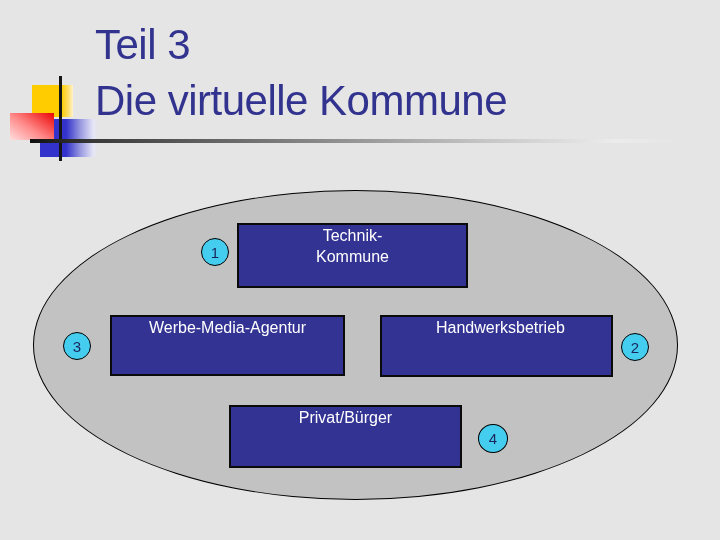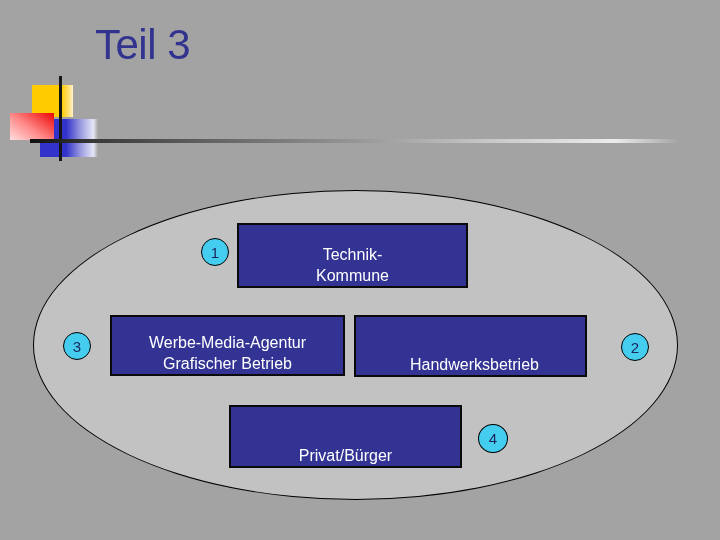--- a/index.html
+++ b/index.html
@@ -1,20 +1,20 @@
 <!DOCTYPE html>
 <html style="--c-title_text: #31338E; --c-box_fill: #333394; --c-box_text: #FFFFFF; --c-ellipse_fill: #C2C2C2; --c-badge_fill: #45CDEF; --c-badge_text: #1A255C; --c-accent_yellow: #FFCC00; --c-accent_red: #EE1111; --c-accent_blue: #3333CC;"><head>
 <meta charset="utf-8">
 <style>
   html, body { margin: 0; padding: 0; background: #ffffff; }
   .slide {
     position: relative;
     width: 720px;
     height: 540px;
-    background: #a3a3a3;
+    background: #e5e5e5;
     overflow: hidden;
     font-family: "Liberation Sans", sans-serif;
   }
 
   
   .title {
     position: absolute;
     left: 95px;
     top: 17px;
     font-size: 42px;
@@ -75,25 +75,25 @@
     box-sizing: border-box;
     background: var(--c-box_fill, #333394);
     border: 2px solid #0a0a0a;
     color: var(--c-box_text, #FFFFFF);
     font-size: 16px;
     line-height: 21px;
     text-align: center;
     display: flex;
     flex-direction: column;
     align-items: center;
-    justify-content: flex-end;
+    justify-content: flex-start;
   }
   .node-technik  { left: 237px; top: 223px; width: 231px; height: 65px; }
   .node-werbe    { left: 110px; top: 315px; width: 235px; height: 61px; }
-  .node-handwerk { left: 354px; top: 315px; width: 233px; height: 62px; padding-left: 8px; }
+  .node-handwerk { left: 380px; top: 315px; width: 233px; height: 62px; padding-left: 8px; }
   .node-privat   { left: 229px; top: 405px; width: 233px; height: 63px; }
 
   .badge {
     position: absolute;
     width: 28px; height: 28px;
     box-sizing: border-box;
     background: var(--c-badge_fill, #45CDEF);
     border: 1.5px solid #000;
     border-radius: 50%;
     display: flex;
@@ -113,32 +113,32 @@
 <div class="slide">
 
   <div class="sq sq-yellow"></div>
   <div class="sq sq-blue"></div>
   <div class="sq sq-red"></div>
   <div class="vline"></div>
   <div class="hrule"></div>
 
   <div class="title">
     <div>Teil 3</div>
+    <div>Die virtuelle Kommune</div>
   </div>
 
   <div class="ellipse"></div>
 
   <div class="node node-technik">
     <span>Technik-</span>
     <span>Kommune</span>
   </div>
 
   <div class="node node-werbe">
     <span>Werbe-Media-Agentur</span>
-    <span>Grafischer Betrieb</span>
   </div>
 
   <div class="node node-handwerk">
     <span>Handwerksbetrieb</span>
   </div>
 
   <div class="node node-privat">
     <span>Privat/Bürger</span>
   </div>
 

